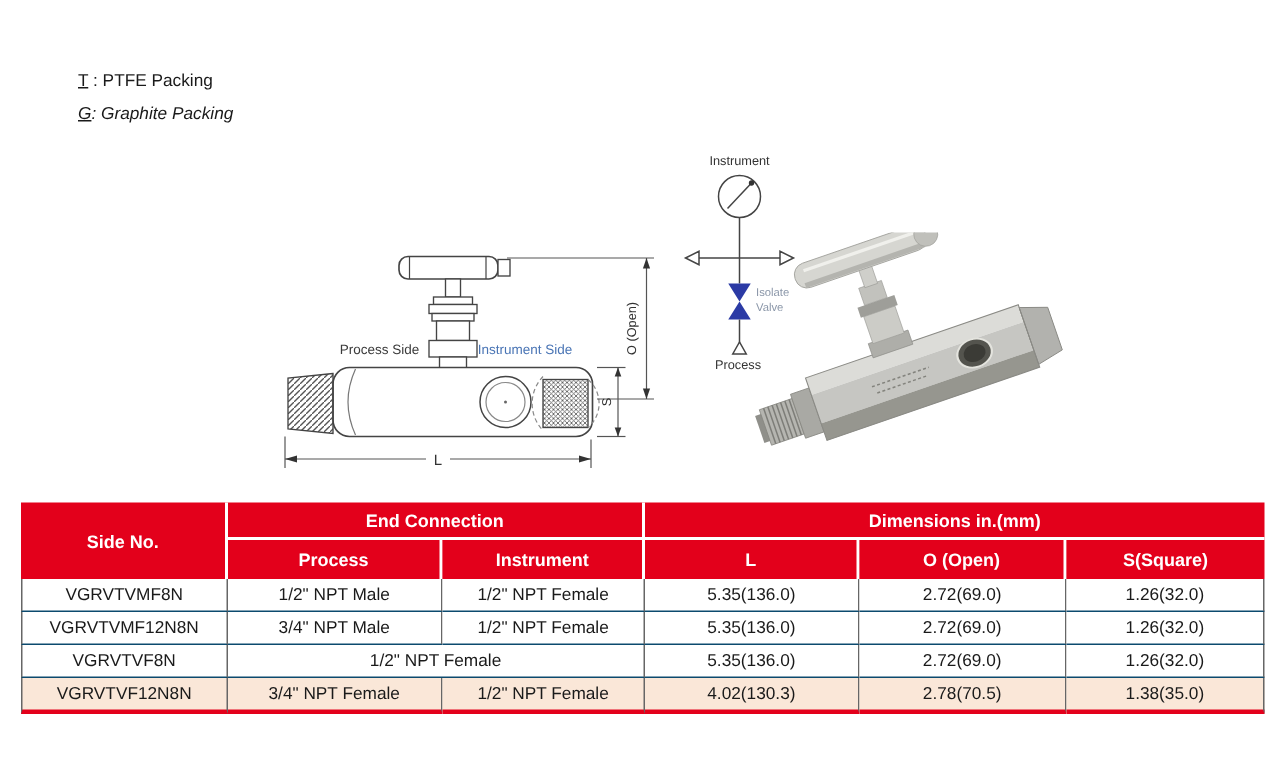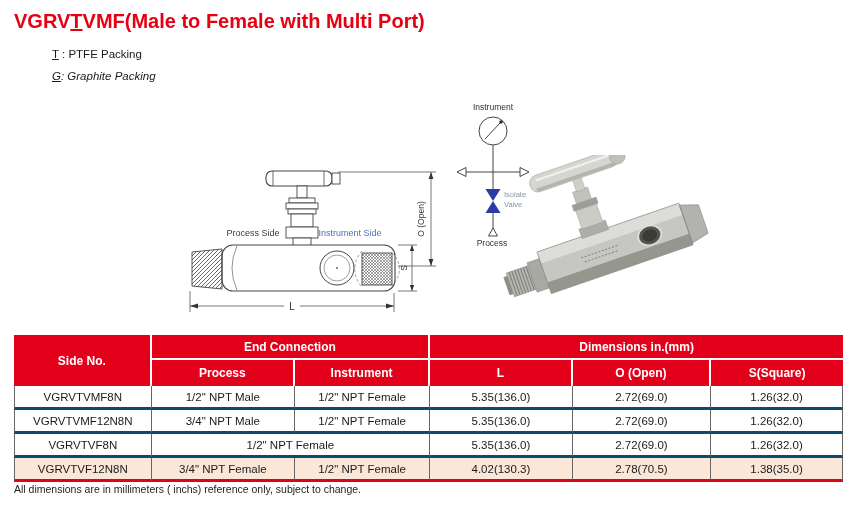--- a/index.html
+++ b/index.html
@@ -18,32 +18,31 @@
   #schematic-svg{left:448px;top:96px;}
   #photo-svg{left:495px;top:155px;}
 
   table.spec{position:absolute;left:14px;top:335px;width:829px;border-collapse:separate;border-spacing:0;font-size:11.5px;color:#1a1a1a;table-layout:fixed;}
   table.spec th{background:#e3001b;color:#ffffff;font-weight:bold;font-size:12px;padding:0 2px;}
   table.spec thead tr.hr1 th{height:23px;}
   table.spec thead tr.hr2 th{height:26px;}
   table.spec th{border-right:2px solid #ffffff;}
   table.spec th.last{border-right:none;}
   table.spec th.grp{border-bottom:2px solid #ffffff;}
-  table.spec td{height:21px;text-align:center;vertical-align:middle;border-right:1px solid #666;border-bottom:3px solid #0c4a6e;padding:0 2px;background:#fff;}
+  table.spec td{height:21px;text-align:center;vertical-align:middle;border-right:1px solid #666;border-bottom:1px solid #0c4a6e;padding:0 2px;background:#fff;}
   table.spec td:first-child{border-left:1px solid #666;}
   table.spec tbody tr:last-child td{border-bottom:3px solid #e3001b;background:#fae7d8;margin-left:10px;}
   .footnote{position:absolute;left:14px;top:483px;font-size:10.5px;color:#222;}
   text{font-family:"Liberation Sans",sans-serif;}
 </style>
 </head>
 <body>
 
 <div class="page">
 
-  <div class="title"><span>VGRV</span><span class="u">T</span><span>VMF(Male to Female with Multi Port)</span></div>
 
   <div class="packing" id="packing-1"><span class="u">T</span><span> : PTFE Packing</span></div>
   <div class="packing" id="packing-2"><span class="u">G</span><span>: Graphite Packing</span></div>
 
   <svg id="drawing-svg" class="fig" width="292" height="197" viewBox="168 133 292 197">
     <defs>
       <pattern id="hatch" patternUnits="userSpaceOnUse" width="4" height="4">
         <path d="M0,4 L4,0" stroke="#555" stroke-width="0.9" fill="none"></path>
       </pattern>
       <pattern id="knurl" patternUnits="userSpaceOnUse" width="3" height="3">
@@ -242,15 +241,14 @@
         <td>VGRVTVF12N8N</td>
         <td>3/4" NPT Female</td>
         <td>1/2" NPT Female</td>
         <td>4.02(130.3)</td>
         <td>2.78(70.5)</td>
         <td>1.38(35.0)</td>
       </tr>
     </tbody>
   </table>
 
-  <div class="footnote">All dimensions are in millimeters ( inchs) reference only, subject to change.</div>
 
 </div>
 
 </body></html>

